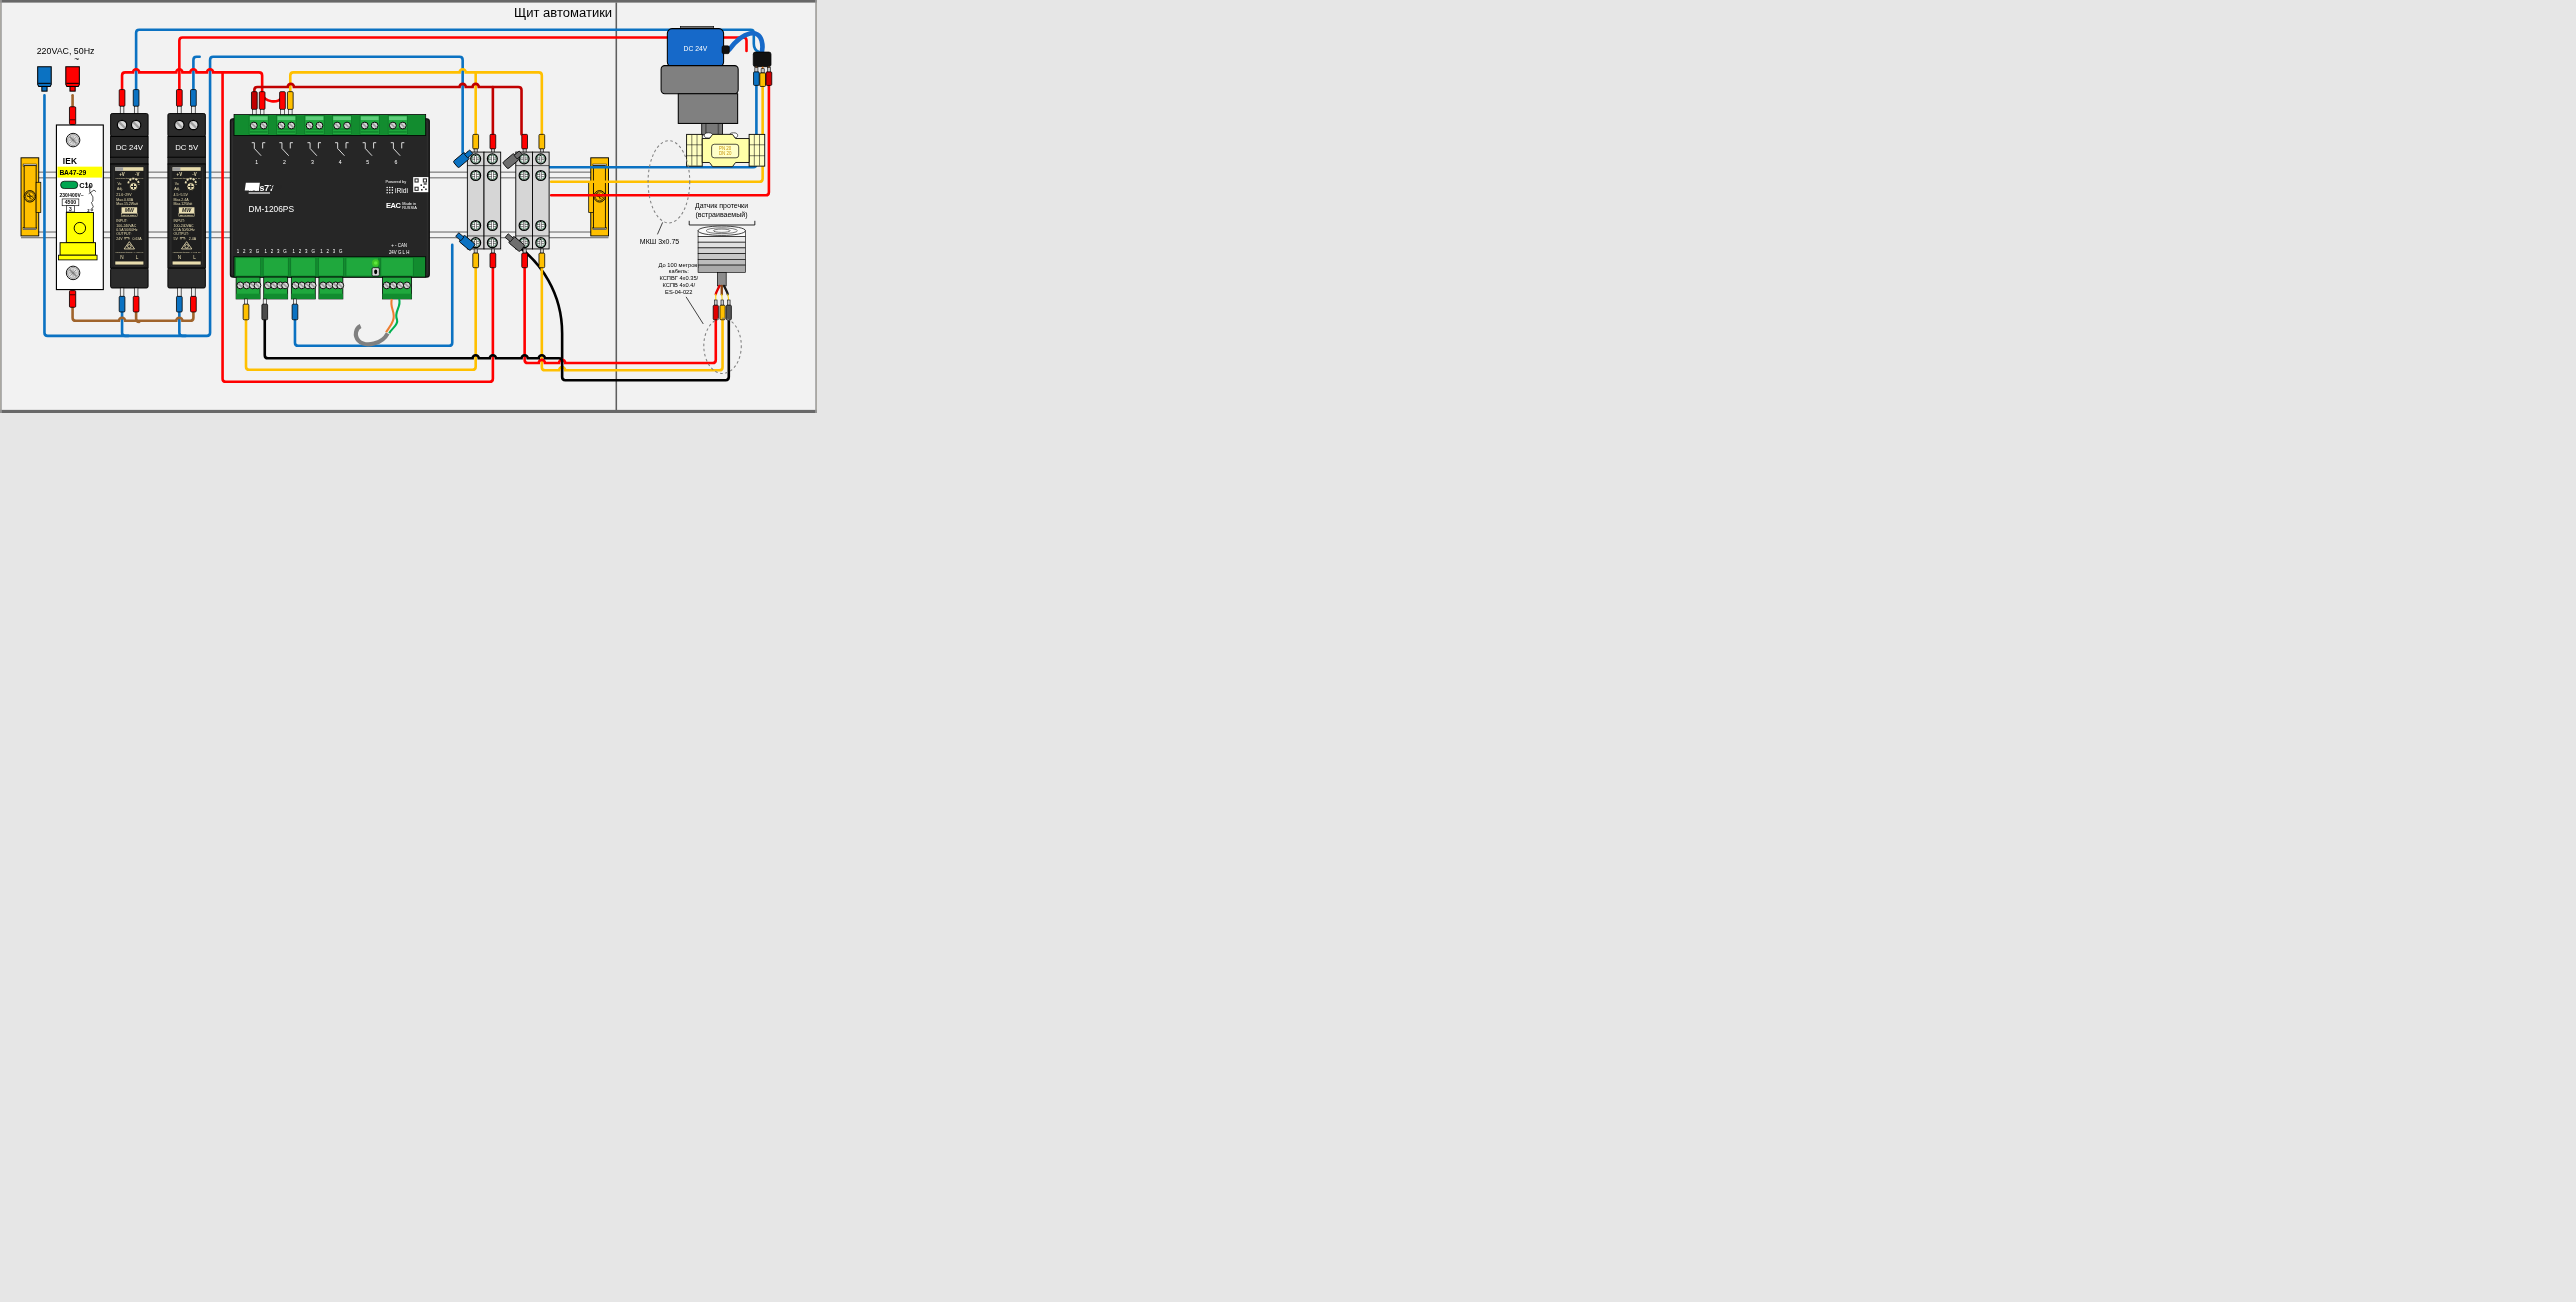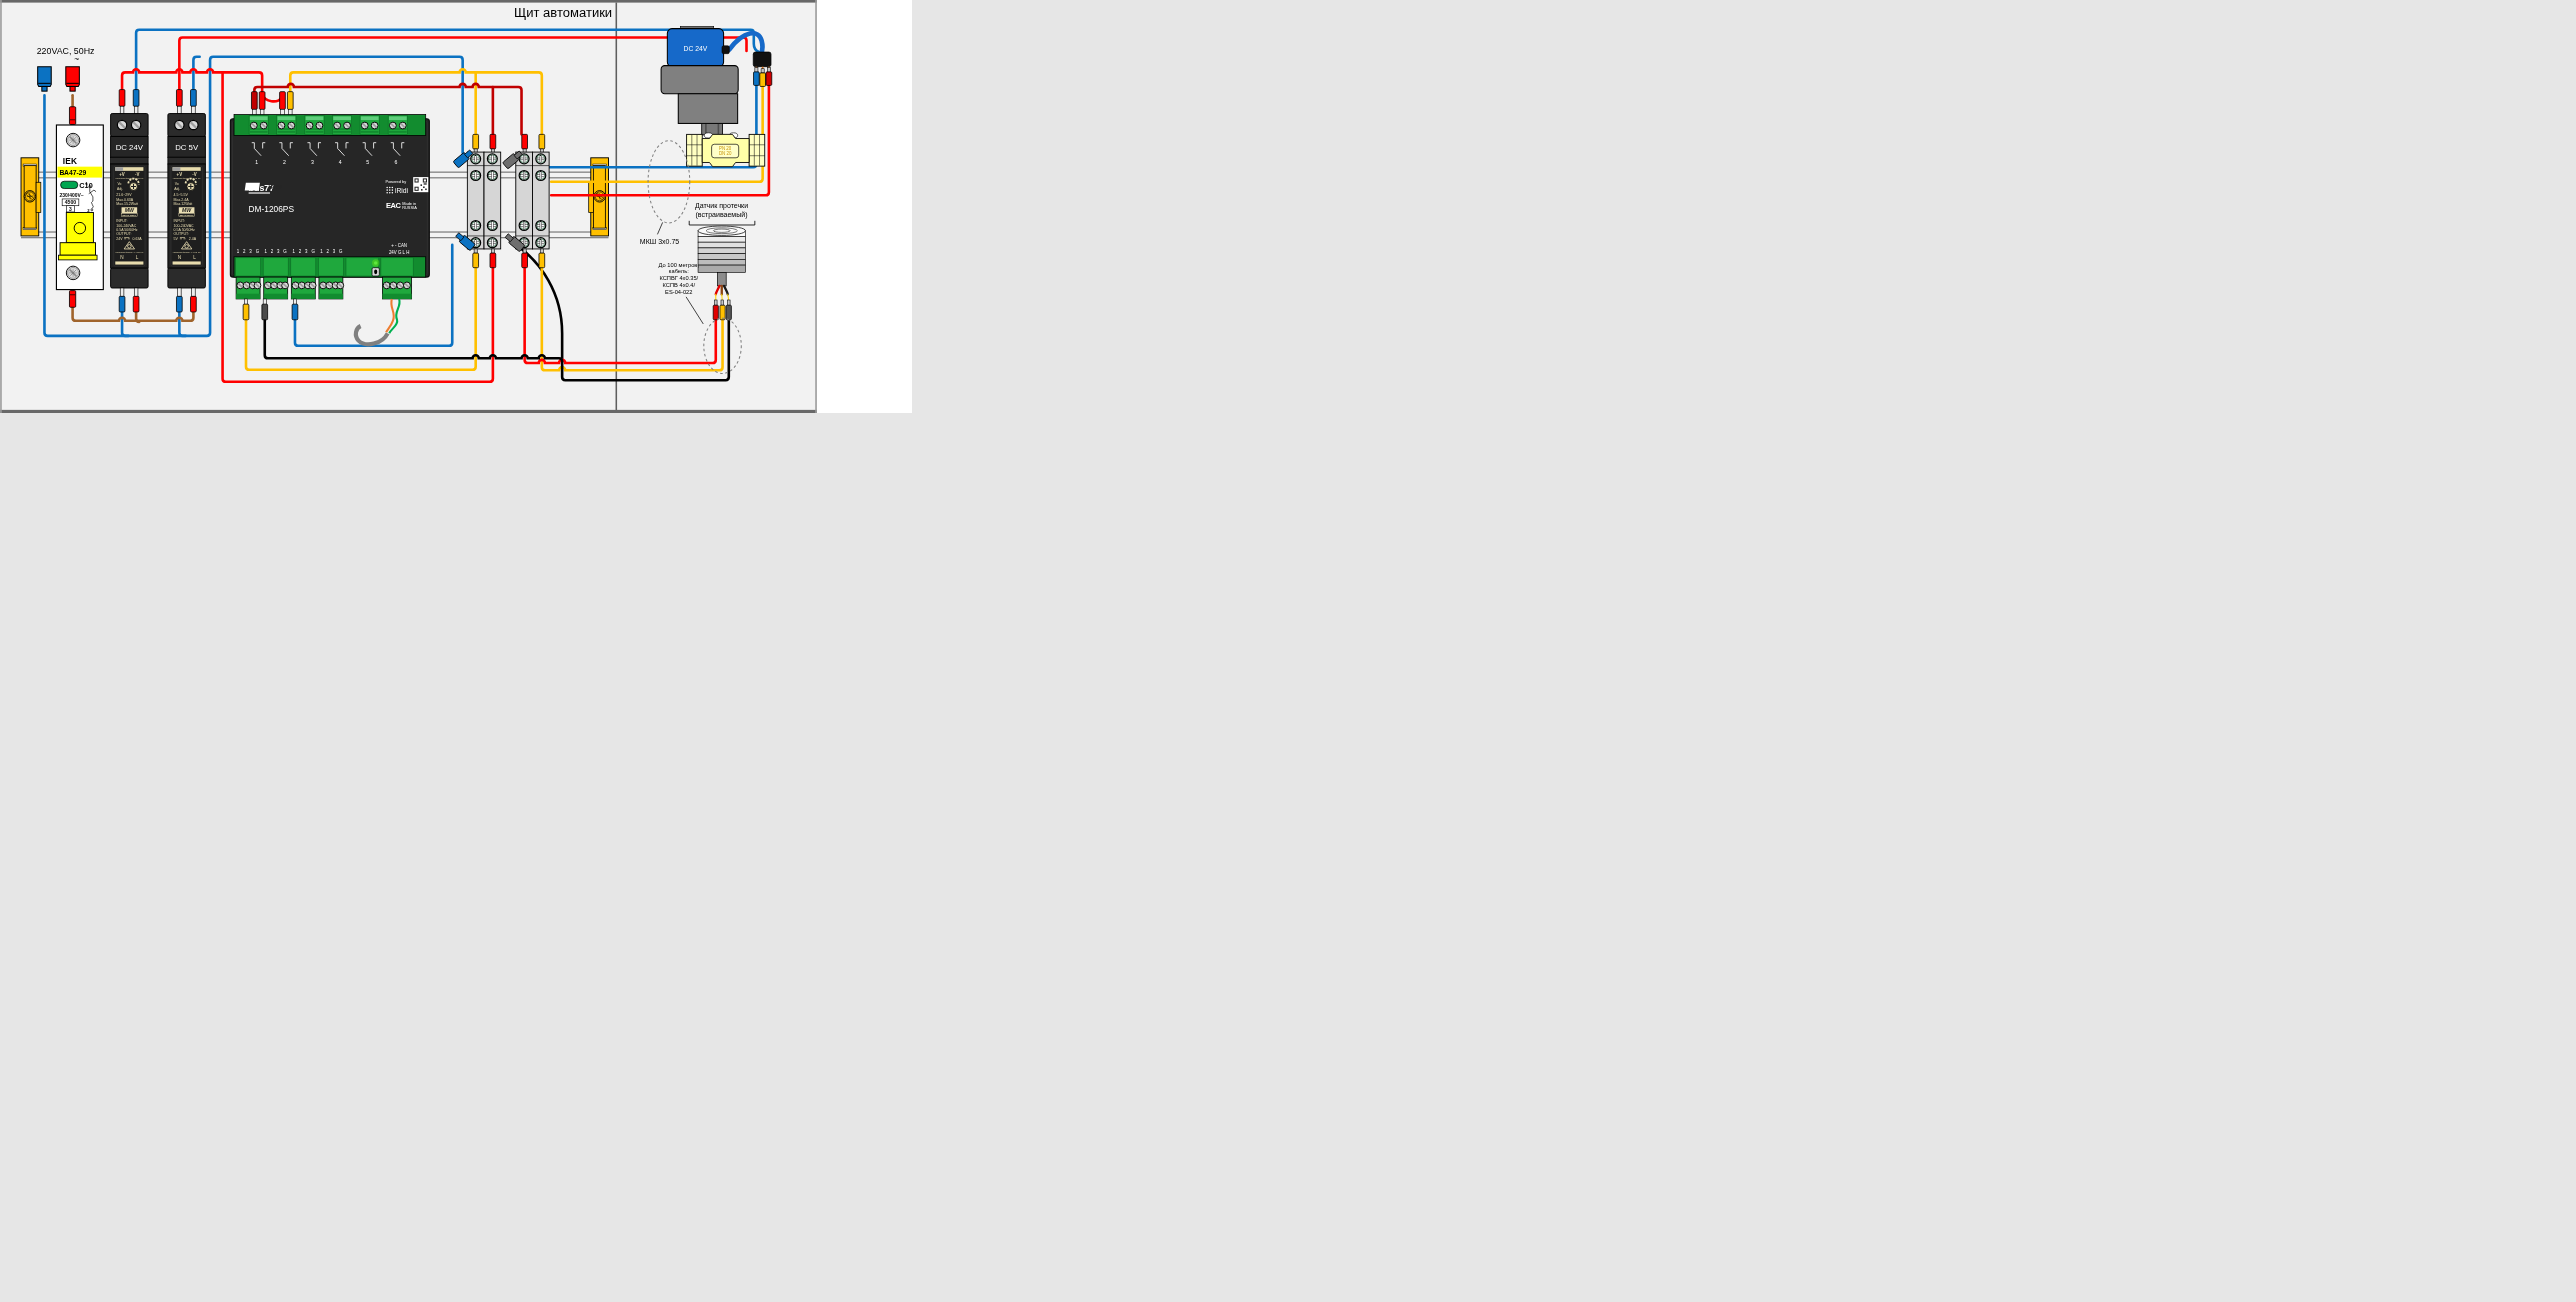--- a/index.html
+++ b/index.html
@@ -1,16 +1,16 @@
 <!DOCTYPE html>
 <html style="font-size:8.3px"><head>
 <meta charset="utf-8">
 <style>
   html,body{margin:0;padding:0;background:#e6e6e6;}
-  .stage{width:912px;height:413px;position:relative;background:#ffffff;font-family:"Liberation Sans",sans-serif;}
+  .stage{width:817px;height:413px;position:relative;background:#eab308;font-family:"Liberation Sans",sans-serif;}
   svg{display:block}
   text{font-family:"Liberation Sans",sans-serif;}
   .tk{fill:#000;}
   .tw{fill:#fff;}
   .tl{fill:#EADFB4;}
   .tg{fill:#C8960C;}
 </style>
 </head>
 <body>
 

